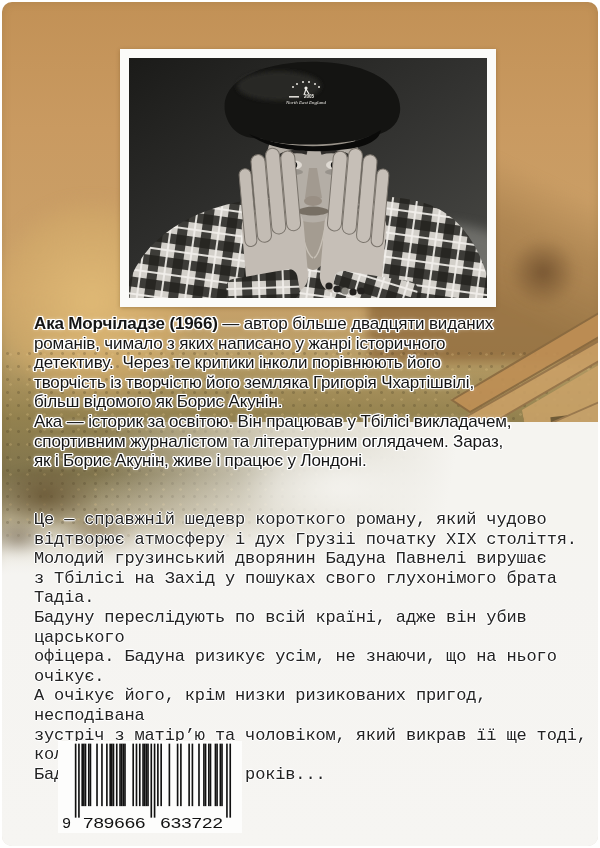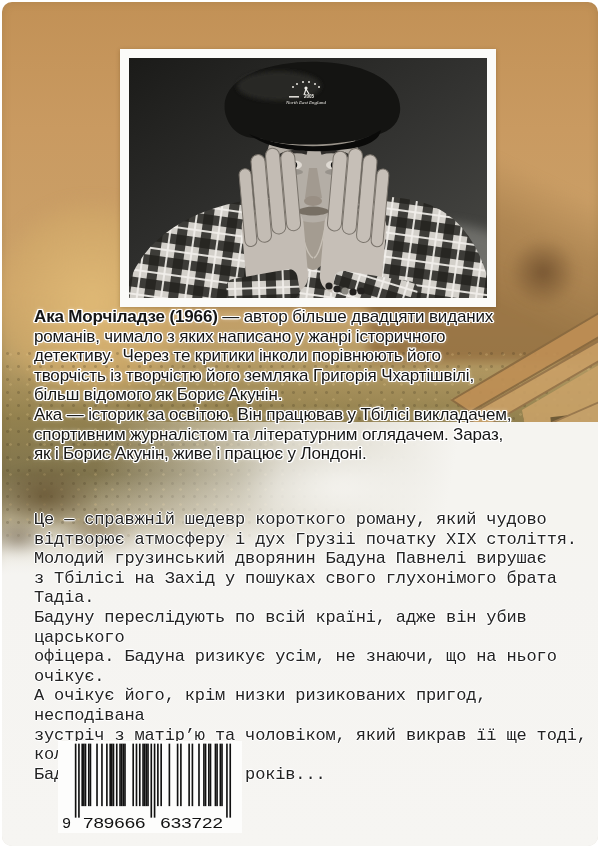--- a/index.html
+++ b/index.html
@@ -36,21 +36,21 @@
   .house{position:absolute;right:-6px;top:296px;opacity:.9;filter:blur(.6px);}
   
   .photo-frame{position:absolute;left:118px;top:47px;width:358px;height:240px;
     background:#fbfbf9;padding:9px;box-shadow:0 1px 4px rgba(90,60,20,.35);}
   .photo-frame svg{display:block;}
   
   .bio,.blurb{position:absolute;left:32px;width:554px;margin:0;font-size:17px;line-height:19.6px;
     color:#151515;white-space:pre-line;letter-spacing:-.15px;
     text-shadow:-1.4px 0 0 #fff,1.4px 0 0 #fff,0 -1.4px 0 #fff,0 1.4px 0 #fff,
                 -1px -1px 0 #fff,1px -1px 0 #fff,-1px 1px 0 #fff,1px 1px 0 #fff,0 0 4px #fff;}
-  .bio{top:305px;}
+  .bio{top:312px;}
   .bio b{font-weight:700;}
   .blurb{top:508px;color:#232323;
     text-shadow:-1px 0 0 #fff,1px 0 0 #fff,0 -1px 0 #fff,0 1px 0 #fff,0 0 3px #fff;font-family:Liberation Mono, monospace;}
   
   .website{position:absolute;left:60px;top:712px;font-size:17.5px;font-weight:700;color:#111;
     letter-spacing:-.2px;}
   .barcode{position:absolute;left:56px;top:739px;width:180px;background:#fdfdfc;padding:1px 2px;}
   .barcode svg{display:block;width:176px;height:auto;}
   .barcode rect{fill:#111;}
   .barcode text{fill:#111;font-family:"Liberation Sans",sans-serif;font-size:9.4px;}

